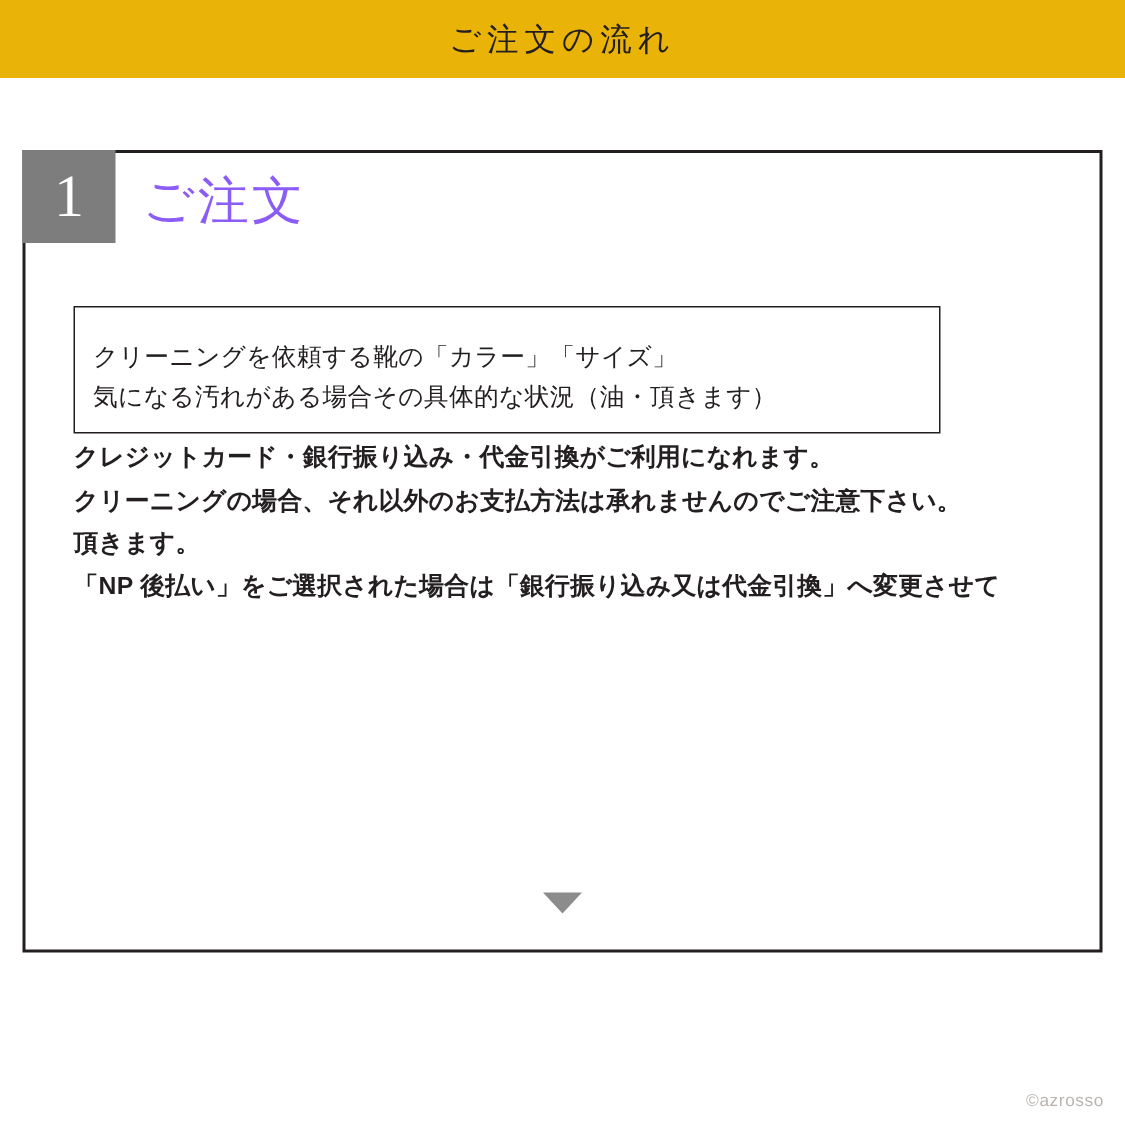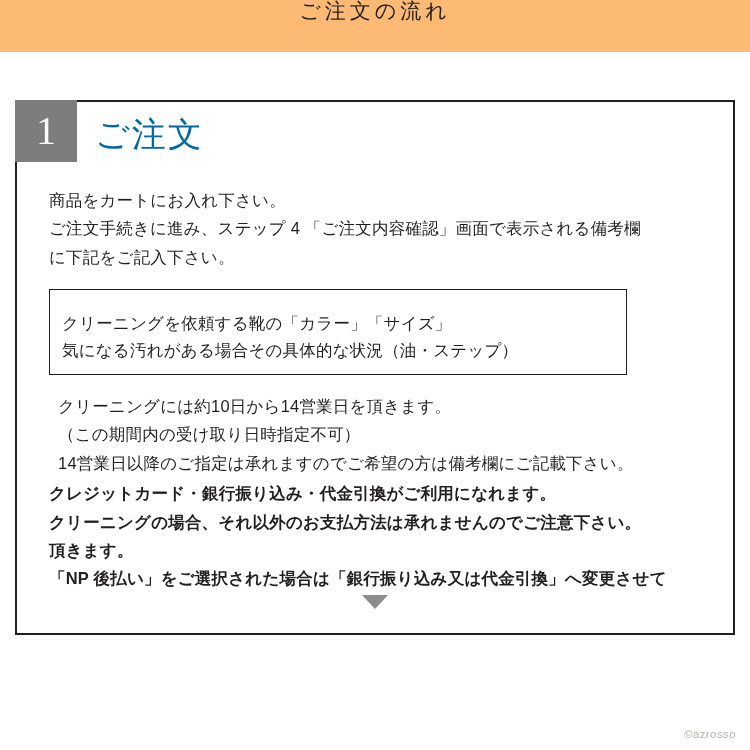--- a/index.html
+++ b/index.html
@@ -22,23 +22,23 @@
     box-sizing: border-box;
   }
 
   
   .header-band {
     position: absolute;
     left: 0;
     top: 0;
     width: 750px;
     height: 52px;
-    background: #fdba74;
+    background: #eab308;
     display: flex;
-    align-items: flex-start;
+    align-items: center;
     justify-content: center;
   }
   .header-title {
     font-size: 21px;
     letter-spacing: 4px;
     color: #231f20;
     font-weight: normal;
     line-height: 1;
   }
 
@@ -69,21 +69,21 @@
     font-size: 40px;
     line-height: 1;
     font-family: "Liberation Serif", serif;
   }
 
   .step-title {
     position: absolute;
     left: 78px;
     top: 12px;
     font-size: 34px;
-    color: #0369a1;
+    color: #8b5cf6;
     letter-spacing: 2px;
     line-height: 1.2;
   }
 
   .body-area {
     position: absolute;
     left: 32px;
     top: 84px;
     width: 660px;
   }
@@ -165,36 +165,26 @@
   </div>
 
   <div class="frame">
 
     <div class="step-badge">1</div>
 
     <div class="step-title">ご注文</div>
 
     <div class="body-area">
 
-      <div class="block-1">
-        <div class="para">商品をカートにお入れ下さい。</div>
-        <div class="para">ご注文手続きに進み、ステップ 4 「ご注文内容確認」画面で表示される備考欄</div>
-        <div class="para">に下記をご記入下さい。</div>
-      </div>
 
       <div class="note-box">
         <div class="note-line">クリーニングを依頼する靴の「カラー」「サイズ」</div>
-        <div class="note-line">気になる汚れがある場合その具体的な状況（油・ステップ）</div>
+        <div class="note-line">気になる汚れがある場合その具体的な状況（油・頂きます）</div>
       </div>
 
-      <div class="block-2">
-        <div class="para indent-1">クリーニングには約10日から14営業日を頂きます。</div>
-        <div class="para indent-1">（この期間内の受け取り日時指定不可）</div>
-        <div class="para indent-1">14営業日以降のご指定は承れますのでご希望の方は備考欄にご記載下さい。</div>
-      </div>
 
 
       <div class="block-3">
         <div class="para">クレジットカード・銀行振り込み・代金引換がご利用になれます。</div>
         <div class="para">クリーニングの場合、それ以外のお支払方法は承れませんのでご注意下さい。</div>
         <div class="para">頂きます。</div>
         <div class="para">「NP 後払い」をご選択された場合は「銀行振り込み又は代金引換」へ変更させて</div>
       </div>
 
     </div>

